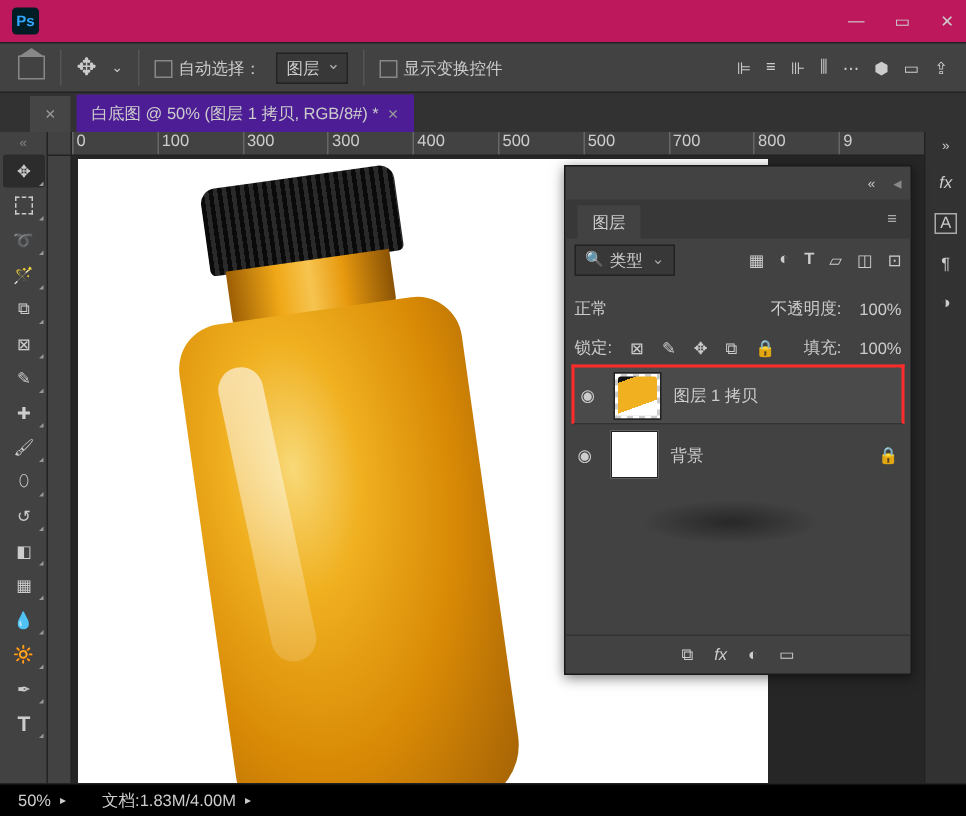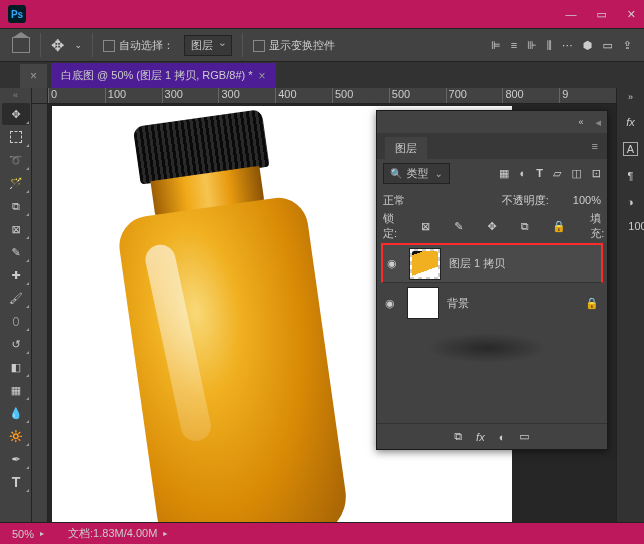--- a/index.html
+++ b/index.html
@@ -44,33 +44,33 @@
 .layers-panel{position:absolute;right:36px;top:110px;width:232px;background:#424242;border:1px solid #1a1a1a;box-shadow:0 2px 8px rgba(0,0,0,0.5)}
 .lp-head{height:22px;display:flex;align-items:center;padding:0 6px;gap:8px}
 .lp-head .chev{font-size:9px;margin-left:auto}
 .lp-tabs{height:26px;background:#383838;display:flex;align-items:center;padding:0 8px}
 .lp-tabs .ltab{background:#424242;padding:4px 10px;margin-top:4px}
 .lp-tabs .menuicon{margin-left:auto;color:#aaa;letter-spacing:1px}
 .lp-row{height:28px;display:flex;align-items:center;padding:0 6px;gap:6px}
 .lp-row .dd2{background:#383838;border:1px solid #222;padding:2px 6px;display:flex;align-items:center;gap:4px;font-size:10px}
 .lp-row .dd2::after{content:"⌄";color:#aaa;margin-left:2px}
 .lp-row .icons{display:flex;gap:10px;margin-left:auto;color:#bbb}
-.lp-row2{height:26px;display:flex;align-items:center;padding:0 6px;gap:24px;font-size:10px}
+.lp-row2{height:26px;display:flex;align-items:flex-end;padding:0 6px;gap:12px;font-size:10px}
 .lp-layers{padding:4px}
 .layer{height:40px;display:flex;align-items:center;padding:4px;gap:8px}
 .layer.sel{border:2px solid #ff2a2a;background:#4a4a4a}
 .eye{width:14px;color:#ccc}
 .thumb{width:32px;height:32px;background:#fff;border:1px solid #222;position:relative}
 .thumb.trans{background:repeating-conic-gradient(#ccc 0 25%,#fff 0 50%) 0 0/8px 8px}
 .thumb .mini{position:absolute;inset:2px;background:linear-gradient(160deg,#111 0 12%,#f0b020 12% 70%,#fff 70%);border-radius:2px}
 .layer.sep{border-bottom:1px solid #333}
 .lock-icon{margin-left:auto;color:#999}
 .lp-foot{height:26px;border-top:1px solid #333;display:flex;align-items:center;justify-content:center;gap:14px;color:#aaa;font-size:11px}
 .shadow{position:absolute;right:60px;bottom:60px;width:120px;height:30px;background:radial-gradient(ellipse,rgba(0,0,0,0.4),transparent 70%);border-radius:50%}
-.status{height:22px;background:#be185d;border-top:1px solid #222;display:flex;align-items:center;padding:0 12px;gap:24px;font-size:10px;color:#bbb}
+.status{height:22px;background:#000000;border-top:1px solid #222;display:flex;align-items:center;padding:0 12px;gap:24px;font-size:10px;color:#bbb}
 .status .chev{font-size:8px;margin-left:-18px}
 </style>
 </head>
 <body>
 
 <div class="topbar">
   <div class="ps-logo">Ps</div>
   <div class="winctrl">
     <span>—</span>
     <span>▭</span>

